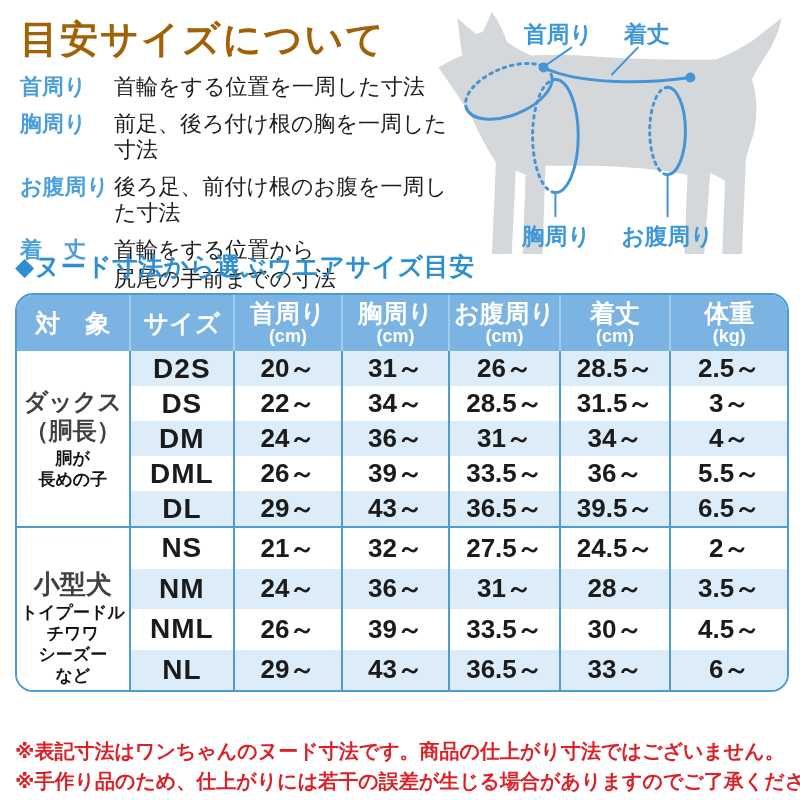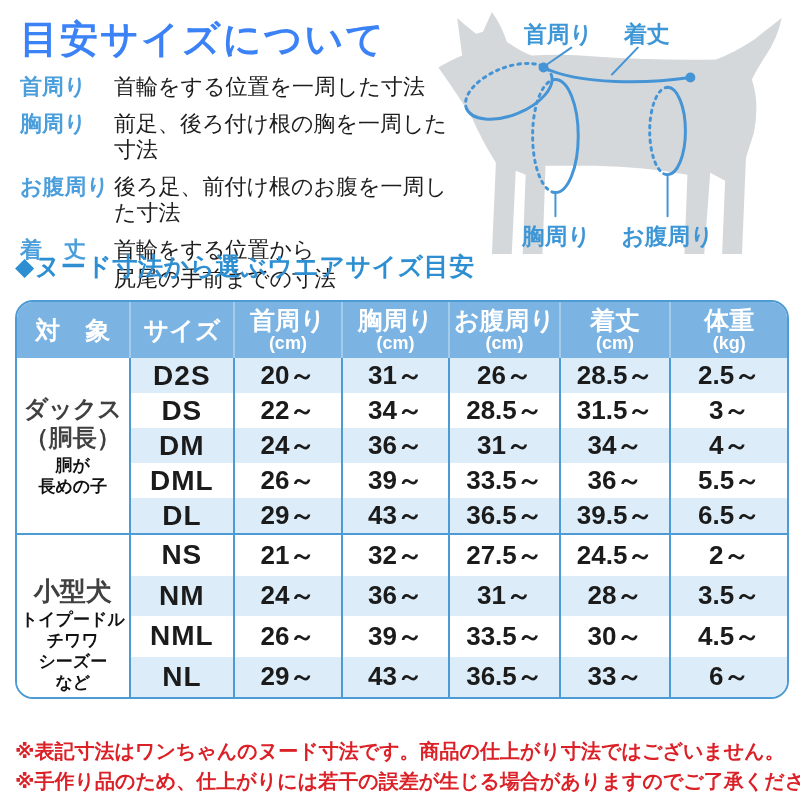--- a/index.html
+++ b/index.html
@@ -6,42 +6,42 @@
   body{
     width:800px;height:800px;background:#ffffff;
     font-family:"Liberation Sans","DejaVu Sans",sans-serif;
     -webkit-font-smoothing:antialiased;
   }
   .canvas{position:relative;width:800px;height:800px;overflow:hidden;background:#fff;}
 
   
   .page-title{
     position:absolute;left:20px;top:14px;margin:0;
-    font-size:38px;font-weight:bold;color:#3b82f6;letter-spacing:2px;
+    font-size:38px;font-weight:bold;color:#a16207;letter-spacing:2px;
   }
   .legend{position:absolute;left:20px;top:74px;width:430px;}
   .legend-row{display:flex;align-items:flex-start;margin-bottom:11px;font-size:22px;line-height:26px;}
   .lg-label{flex:none;width:94px;color:#4A9EDC;font-weight:bold;}
   .lg-desc{color:#1d1d1d;}
   .lg-desc div{margin-bottom:3px;}
 
   
   .dog-fig{position:absolute;left:424px;top:4px;width:372px;height:258px;}
   .dog-fig svg{display:block;width:100%;height:100%;}
   .diagram-label{font-size:23px;font-weight:bold;fill:#3D96D6;}
 
   
   .section-title{
     position:absolute;left:15px;top:250px;margin:0;
     font-size:25px;font-weight:bold;color:#2D8FD2;letter-spacing:0.5px;
   }
 
   
   .tbl-wrap{
-    position:absolute;left:15px;top:300px;width:770px;
+    position:absolute;left:15px;top:293px;width:770px;
     border:2px solid #4D9BD4;border-radius:18px;overflow:hidden;background:#fff;
   }
   table.size-table{border-collapse:collapse;width:100%;table-layout:fixed;}
   .size-table th{
     background:#7BB3E2;color:#ffffff;font-weight:bold;height:56px;
     border-right:2px solid #A3CCEB;vertical-align:middle;text-align:center;padding:0;
   }
   .size-table th:last-child{border-right:none;}
   .th-main{display:block;font-size:25px;line-height:27px;}
   .th-sub{display:block;font-size:18px;line-height:19px;}

